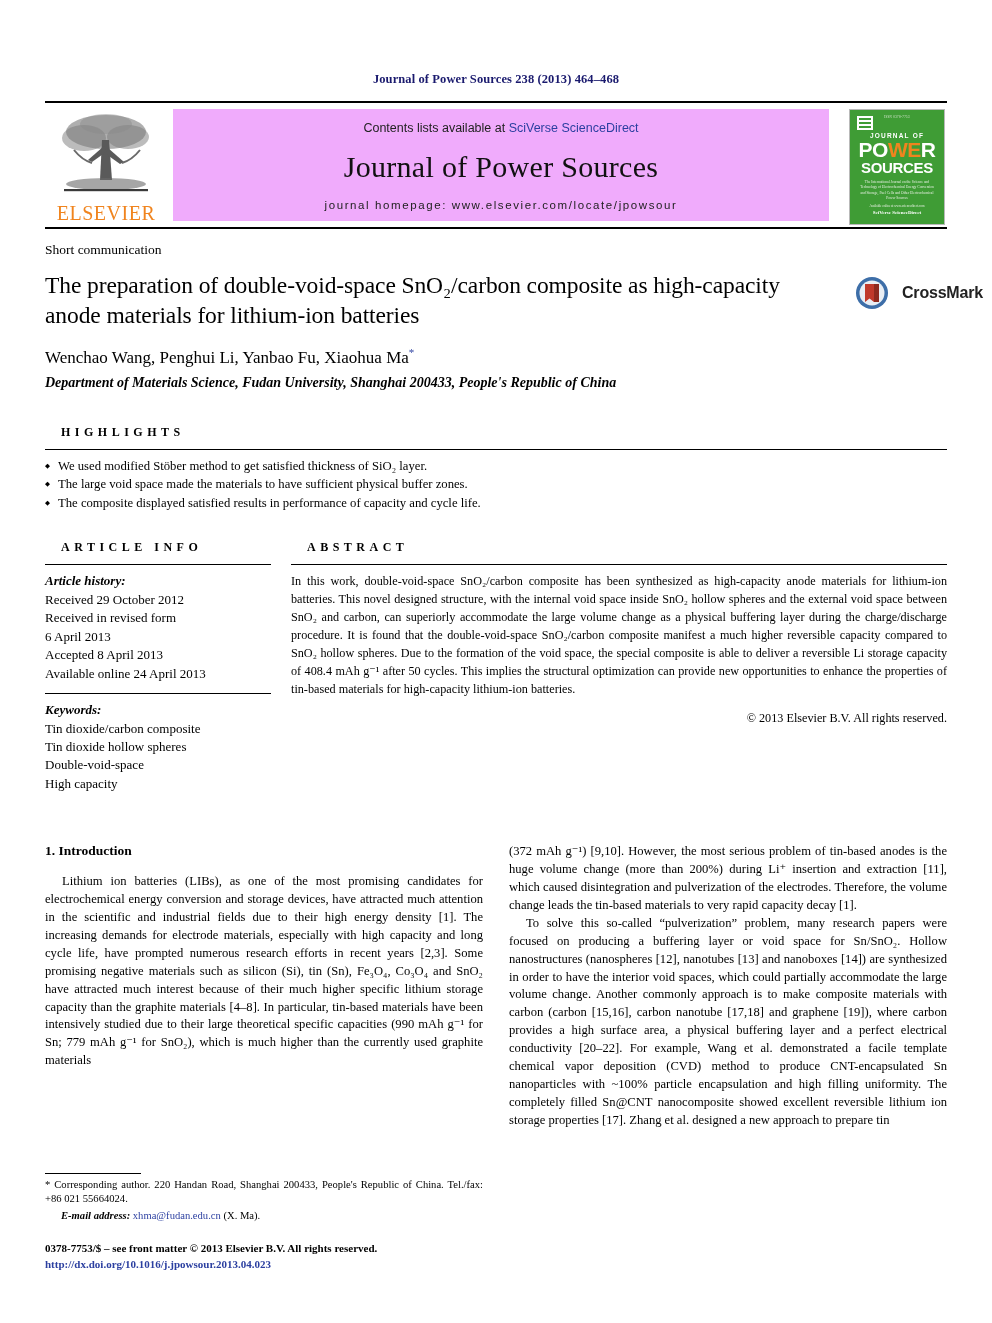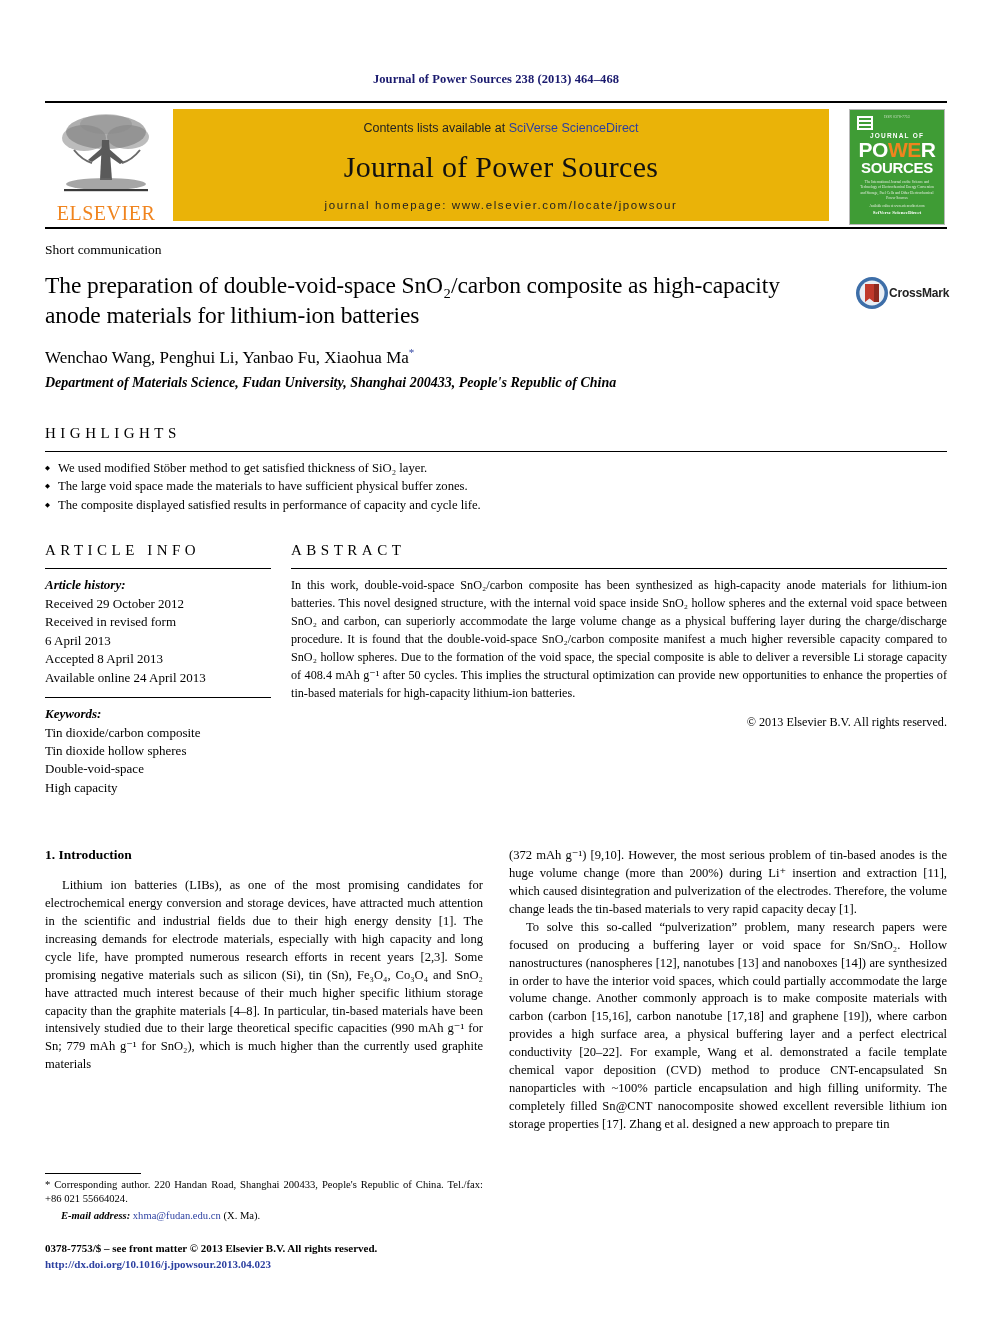--- a/index.html
+++ b/index.html
@@ -50,21 +50,21 @@
     font-family: "Liberation Serif", serif;
     font-size: 20px;
     letter-spacing: 0.5px;
     color: #F0841E;
     font-weight: normal;
     line-height: 1;
     margin-top: 1px;
   }
   .masthead-center {
     flex: 1 1 auto;
-    background: #eab308;
+    background: #f0abfc;
     display: flex;
     flex-direction: column;
     align-items: center;
     justify-content: space-between;
     padding: 12px 0 10px 0;
     margin: 6px 8px 6px 6px;
   }
   .contents-line {
     font-family: "Liberation Sans", sans-serif;
     font-size: 12.5px;
@@ -148,33 +148,34 @@
     flex: 0 0 92px;
     width: 92px;
     height: 38px;
     display: flex;
     align-items: center;
     margin-top: 4px;
   }
   .cm-circle { flex:0 0 34px; }
   .cm-label {
     font-family: "Liberation Sans", sans-serif;
+    font-size: 16px;
+    font-weight: bold;
+    color: #222;
+    margin-left: 13px;
+    letter-spacing: -0.2px;
+  }
+
+  
+  .section-head {
+    font-family: "Liberation Serif", serif;
+    font-weight: bold;
     font-size: 12px;
-    font-weight: bold;
-    color: #222;
-    margin-left: 0;
-    letter-spacing: -0.2px;
-  }
-
-  
-  .section-head {
-    font-family: "Liberation Serif", serif;
-    font-weight: normal;
-    font-size: 15px;
     letter-spacing: 4.5px;
+    margin-left: 16px;
   }
   .hl-wrap { margin-top: 34px; }
   .hl-rule { border-top: 1.6px solid #000; margin-top: 9px; margin-bottom: 7px; }
   ul.highlights { list-style: none; margin: 0; padding: 0; }
   ul.highlights li {
     font-size: 12.7px;
     line-height: 1.46;
     position: relative;
     padding-left: 13px;
   }

